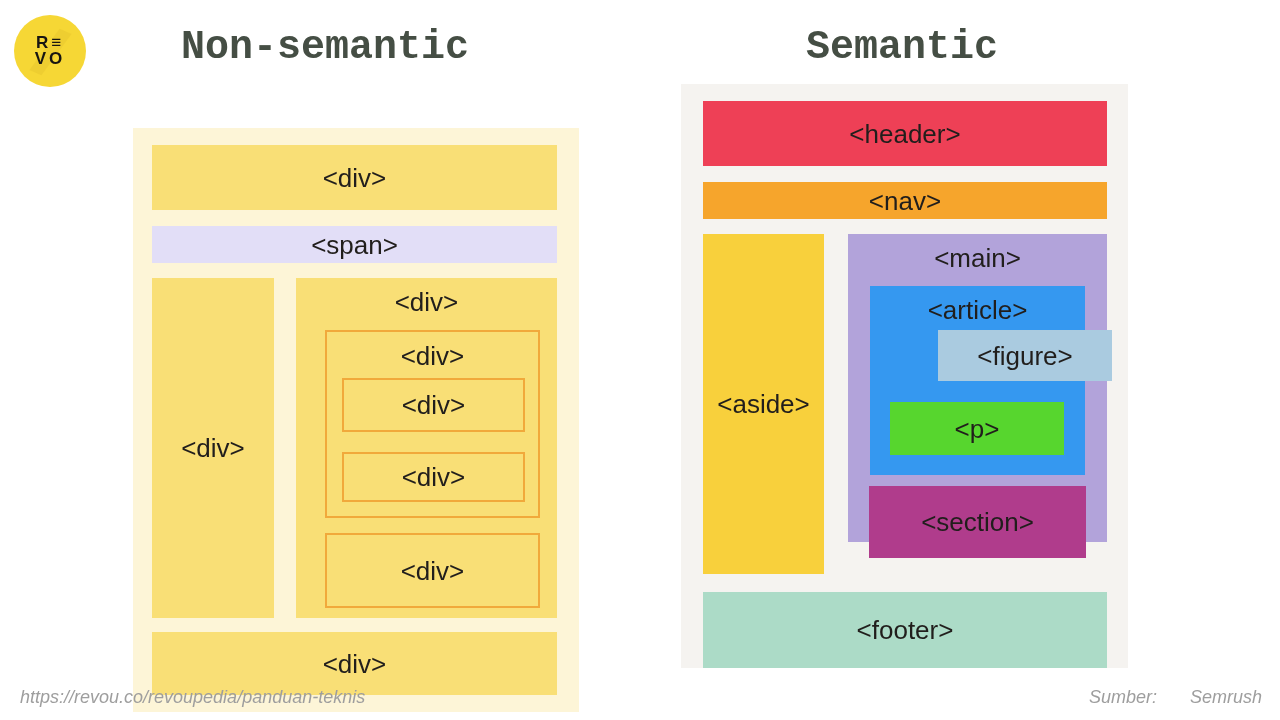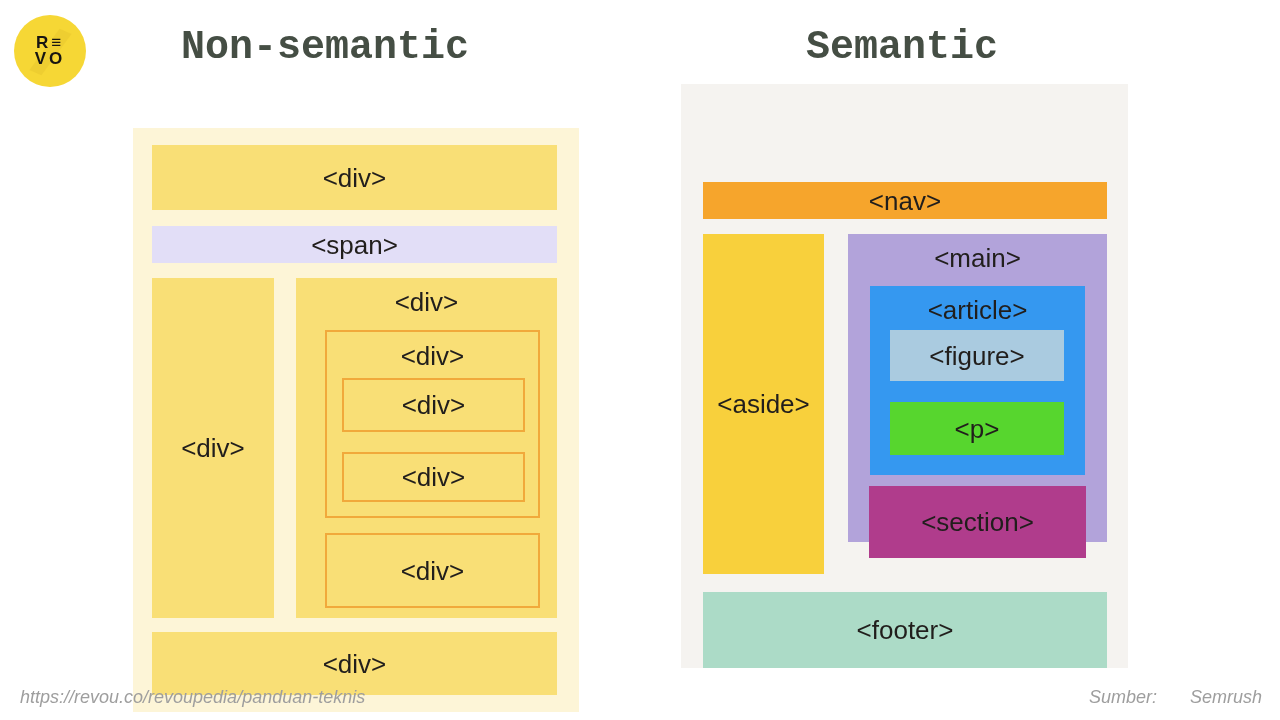--- a/index.html
+++ b/index.html
@@ -66,21 +66,21 @@
   .yellow   { background: var(--yellow-box, #f9df76); }
   .lavender { background: var(--span-lavender, #e2def7); }
   .outlined { border: 2px solid var(--box-border, #f1a93b); }
 
   
   .header-red     { background: var(--header-red, #ee4056); }
   .nav-orange     { background: var(--nav-orange, #f6a52c); }
   .aside-yellow   { background: var(--aside-yellow, #f8d03c); }
   .main-purple    { background: var(--main-purple, #b2a3da); }
   .article-blue   { background: var(--article-blue, #3598f0); }
-  .figure-blue    { background: var(--figure-lightblue, #aacbe0); }
+  .figure-blue    { background: var(--figure-lightblue, #aacbe0); margin-left: 48px; }
   .p-green        { background: var(--p-green, #57d62e); }
   .section-magenta{ background: var(--section-magenta, #b03c8c); }
   .footer-mint    { background: var(--footer-mint, #acdbc7); }
 
   
   .ns-top     { left: 19px;  top: 17px;  width: 405px; height: 65px; }
   .ns-span    { left: 19px;  top: 98px;  width: 405px; height: 37px; }
   .ns-side    { left: 19px;  top: 150px; width: 122px; height: 340px; }
   .ns-content { left: 163px; top: 150px; width: 261px; height: 340px; justify-content: center; }
   .ns-nest1   { left: 29px;  top: 52px;  width: 215px; height: 188px; }
@@ -157,20 +157,23 @@
     </div>
   </div>
 
   <div class="block yellow ns-bottom">
     <span class="tag">&lt;div&gt;</span>
   </div>
 </div>
 
 <div class="panel semantic">
 
+  <div class="block header-red s-header">
+    <span class="tag">&lt;header&gt;</span>
+  </div>
 
   <div class="block nav-orange s-nav">
     <span class="tag">&lt;nav&gt;</span>
   </div>
 
   <div class="block aside-yellow s-aside">
     <span class="tag">&lt;aside&gt;</span>
   </div>
 
   <div class="block main-purple s-main top-label">

